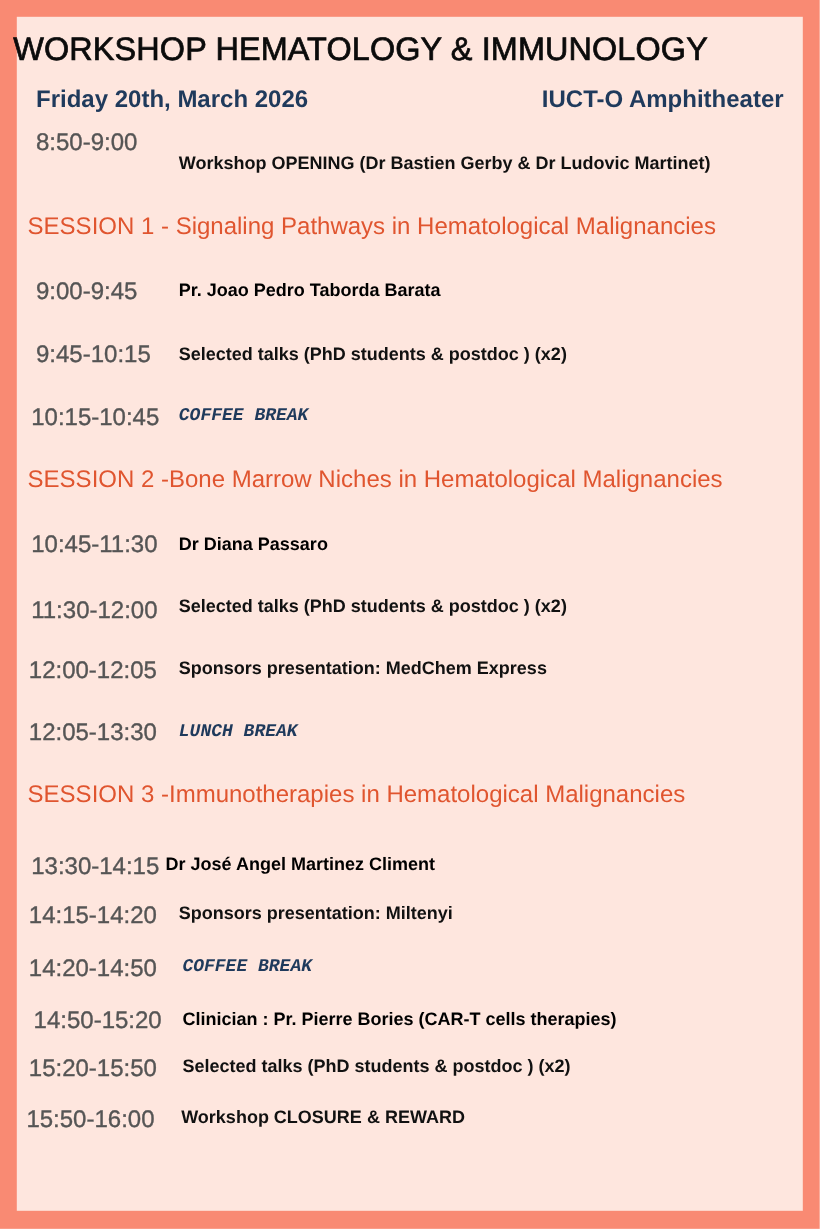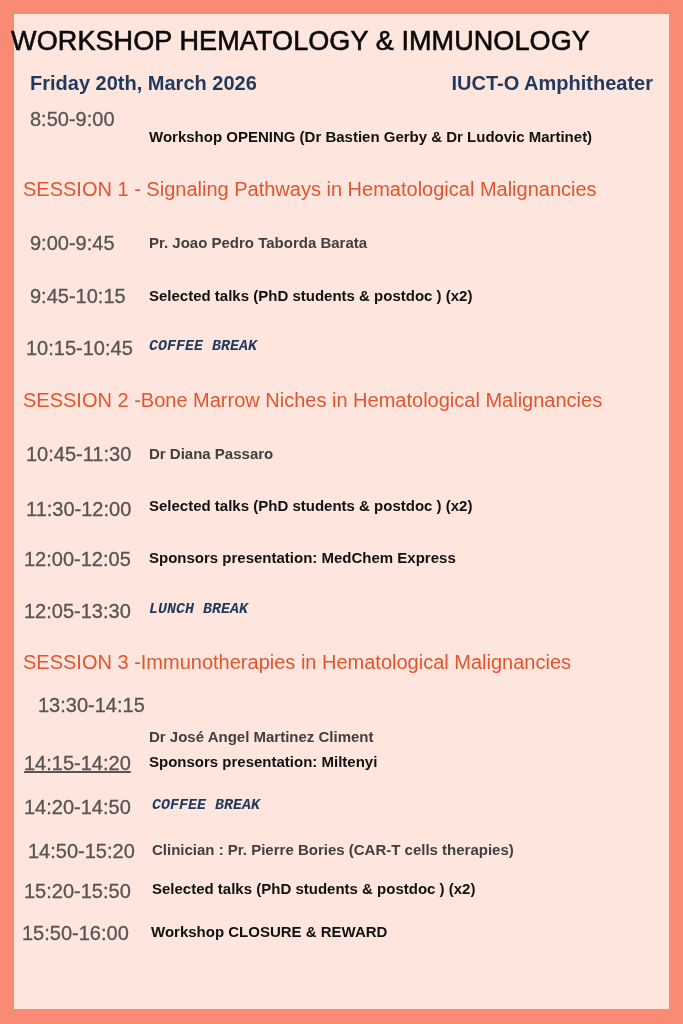--- a/index.html
+++ b/index.html
@@ -21,21 +21,21 @@
   }
   .sub.left { left:30px; }
   .sub.right { right:30px; }
   .time {
     position:absolute; font-size:20px; color:#555; font-weight:400;
     -webkit-text-stroke:0.3px #555;
   }
   .desc {
     position:absolute; font-size:15px; font-weight:700; color:#111;
   }
-  .desc.speaker { color:#404040; }
+  .desc.speaker { color:#000000; }
   .desc.break { color:#1f3a5c; font-style:italic;font-family:Liberation Mono, monospace; }
   .session {
     position:absolute; left:23px; font-size:20px; color:#E0552F; font-weight:400;
   }
 </style>
 </head>
 <body>
 
 <div class="panel"></div>
 
@@ -66,24 +66,24 @@
 <div class="desc" style="left:149px;top:497px;">Selected talks (PhD students &amp; postdoc ) (x2)</div>
 
 <div class="time" style="left:24px;top:548px;">12:00-12:05</div>
 <div class="desc" style="left:149px;top:549px;">Sponsors presentation: MedChem Express</div>
 
 <div class="time" style="left:24px;top:600px;">12:05-13:30</div>
 <div class="desc break" style="left:149px;top:601px;">LUNCH BREAK</div>
 
 <div class="session" style="top:651px;">SESSION 3 -Immunotherapies in Hematological Malignancies</div>
 
-<div class="time" style="left:26px;top:694px;margin-left:12px;">13:30-14:15</div>
-<div class="desc speaker" style="left:149px;top:712px;margin-top:16px;">Dr José Angel Martinez Climent</div>
+<div class="time" style="left:26px;top:711px;">13:30-14:15</div>
+<div class="desc speaker" style="left:138px;top:712px;">Dr José Angel Martinez Climent</div>
 
-<div class="time" style="left:24px;top:752px;text-decoration:underline;">14:15-14:20</div>
+<div class="time" style="left:24px;top:752px;">14:15-14:20</div>
 <div class="desc" style="left:149px;top:753px;">Sponsors presentation: Miltenyi</div>
 
 <div class="time" style="left:24px;top:796px;">14:20-14:50</div>
 <div class="desc break" style="left:152px;top:797px;">COFFEE BREAK</div>
 
 <div class="time" style="left:28px;top:840px;">14:50-15:20</div>
 <div class="desc speaker" style="left:152px;top:841px;">Clinician : Pr. Pierre Bories (CAR-T cells therapies)</div>
 
 <div class="time" style="left:24px;top:880px;">15:20-15:50</div>
 <div class="desc" style="left:152px;top:880px;">Selected talks (PhD students &amp; postdoc ) (x2)</div>

